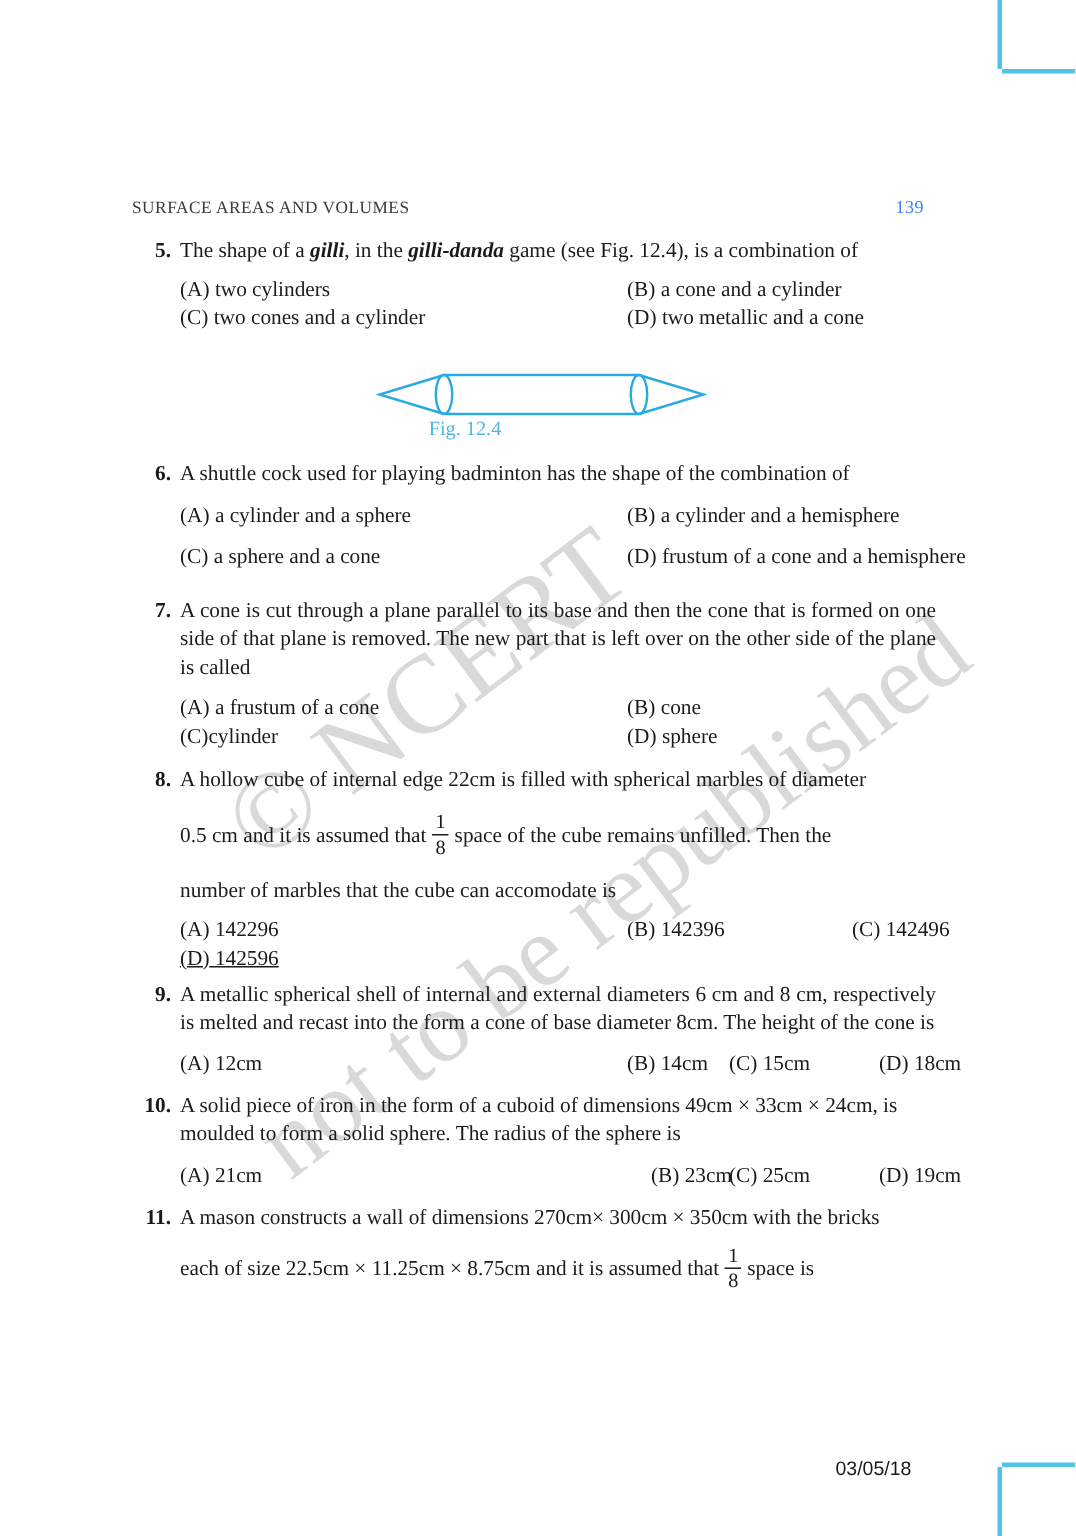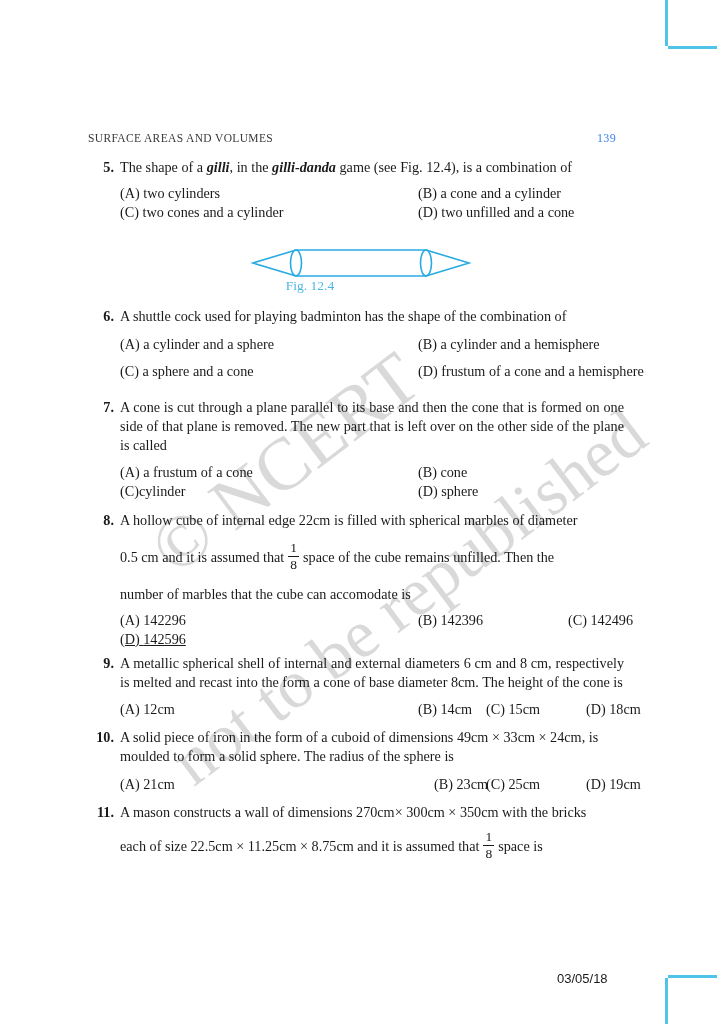--- a/index.html
+++ b/index.html
@@ -225,21 +225,21 @@
     <div class="q">
       <span class="qnum">5.</span>
       <div class="qtext nojust"><span>The shape of a </span><em>gilli</em><span>, in the </span><em>gilli-danda</em><span> game (see Fig. 12.4), is a combination of</span></div>
       <div class="opts tight">
         <div class="optrow">
           <span class="opt" style="left:0px;"><span>(A)</span> <span>two cylinders</span></span>
           <span class="opt" style="left:298px;"><span>(B)</span> <span>a cone and a cylinder</span></span>
         </div>
         <div class="optrow">
           <span class="opt" style="left:0px;text-align:center;"><span>(C)</span><span> two cones and a cylinder</span></span>
-          <span class="opt" style="left:298px;"><span>(D)</span> <span>two unfilled and a cone</span></span>
+          <span class="opt" style="left:298px;"><span>(D)</span> <span>two metallic and a cone</span></span>
         </div>
       </div>
       <div style="height:78px;"></div>
     </div>
 
     <div class="q">
       <span class="qnum">6.</span>
       <div class="qtext nojust">A shuttle cock used for playing badminton has the shape of the combination of</div>
       <div class="opts">
         <div class="optrow sp">

